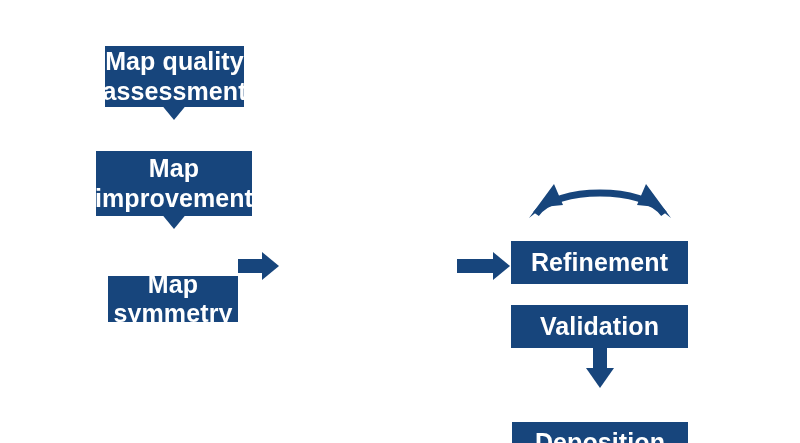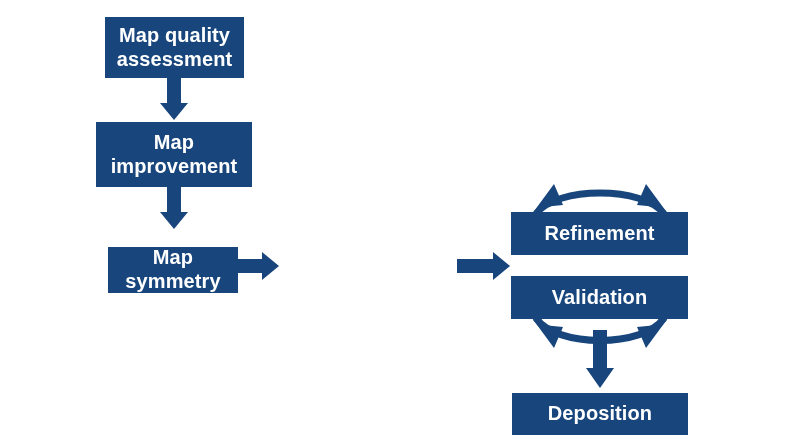--- a/index.html
+++ b/index.html
@@ -17,26 +17,27 @@
   }
   .node {
     position: absolute;
     background: #17457C;
     color: #ffffff;
     display: flex;
     align-items: center;
     justify-content: center;
     text-align: center;
     font-weight: 700;
-    font-size: 20px;
+    font-size: 25px;
     line-height: 1.18;
     letter-spacing: 0.1px;
     box-sizing: border-box;
     padding: 0 6px;
     white-space: pre-line;
+    margin-top: 29px;
   }
   .flow-svg {
     position: absolute;
     left: 0;
     top: 0;
     width: 800px;
     height: 443px;
     overflow: visible;
     pointer-events: none;
   }

